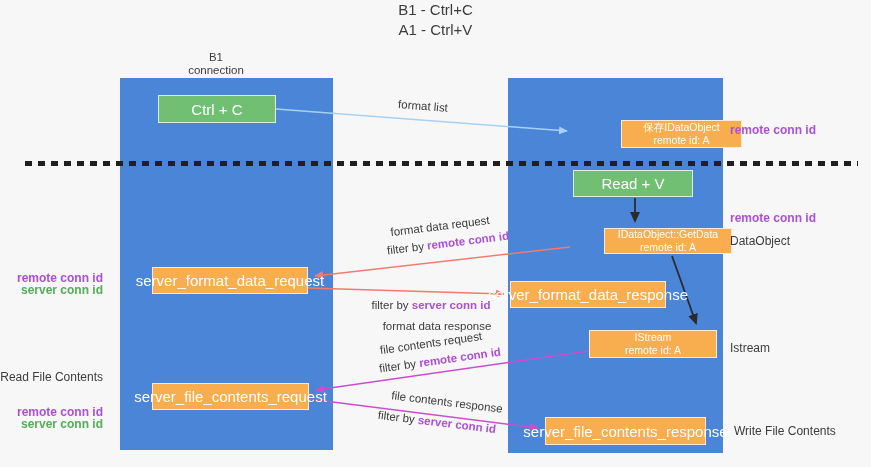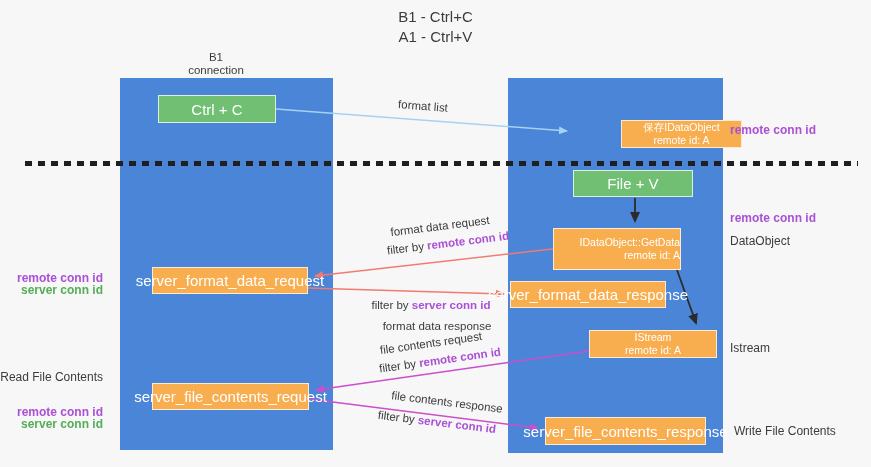--- a/index.html
+++ b/index.html
@@ -3,21 +3,21 @@
 <meta charset="utf-8">
 <style>
   :root{
     --background:#f7f7f8; --column-blue:#4a85d8; --box-orange:#f8ad4e; --box-green:#71bf72;
     --text-purple:#ab50d5; --text-green:#54ad57; --arrow-lightblue:#a5d2f3; --arrow-red:#f27a6e;
     --arrow-magenta:#cb4ecd; --arrow-black:#2b2b2b; --text-dark:#3c3c3c; --dash-color:#1f1f1f;
   }
   html,body{margin:0;padding:0;}
   body{font-family:"Liberation Sans",sans-serif;background:var(--background);}
   .canvas{position:relative;width:871px;height:467px;background:var(--background);overflow:hidden;}
-  .title{position:absolute;left:0;top:7px;width:871px;text-align:center;font-size:15px;line-height:20px;color:var(--text-dark);}
+  .title{position:absolute;left:0;top:0;width:871px;text-align:center;font-size:15px;line-height:20px;color:var(--text-dark);}
   .colhdr{position:absolute;text-align:center;font-size:11.5px;line-height:12.5px;color:var(--text-dark);}
   .col{position:absolute;background:var(--column-blue);}
   .box{position:absolute;display:flex;flex-direction:column;align-items:center;justify-content:center;
        color:#fff;text-align:center;border:1px solid rgba(255,255,255,0.75);box-sizing:border-box;}
   .obox{background:var(--box-orange);}
   .gbox{background:var(--box-green);}
   .one{font-size:15px;}
   .two{font-size:10.5px;line-height:13px;}
   .flow{position:absolute;white-space:nowrap;font-size:11.5px;color:var(--text-dark);}
   .side{position:absolute;font-size:12px;color:var(--text-dark);white-space:nowrap;}
@@ -79,24 +79,24 @@
   <div class="box gbox one" style="left:158px;top:95px;width:118px;height:28px;">
     <span>Ctrl + C</span>
   </div>
 
   <div class="box obox two" style="left:574px;top:120px;width:121px;height:28px;margin-left:47px;">
     <div>保存IDataObject</div>
     <div>remote id: A</div>
   </div>
 
   <div class="box gbox one" style="left:573px;top:170px;width:120px;height:27px;">
-    <span>File + V</span>
+    <span>Read + V</span>
   </div>
 
-  <div class="box obox two" style="left:553px;top:228px;width:128px;height:42px;align-items:flex-end;">
+  <div class="box obox two" style="left:604px;top:228px;width:128px;height:26px;">
     <div>IDataObject::GetData</div>
     <div>remote id: A</div>
   </div>
 
   <div class="box obox one" style="left:152px;top:267px;width:156px;height:27px;">
     <span>server_format_data_request</span>
   </div>
 
   <div class="box obox one" style="left:510px;top:281px;width:156px;height:27px;">
     <span>server_format_data_response</span>

